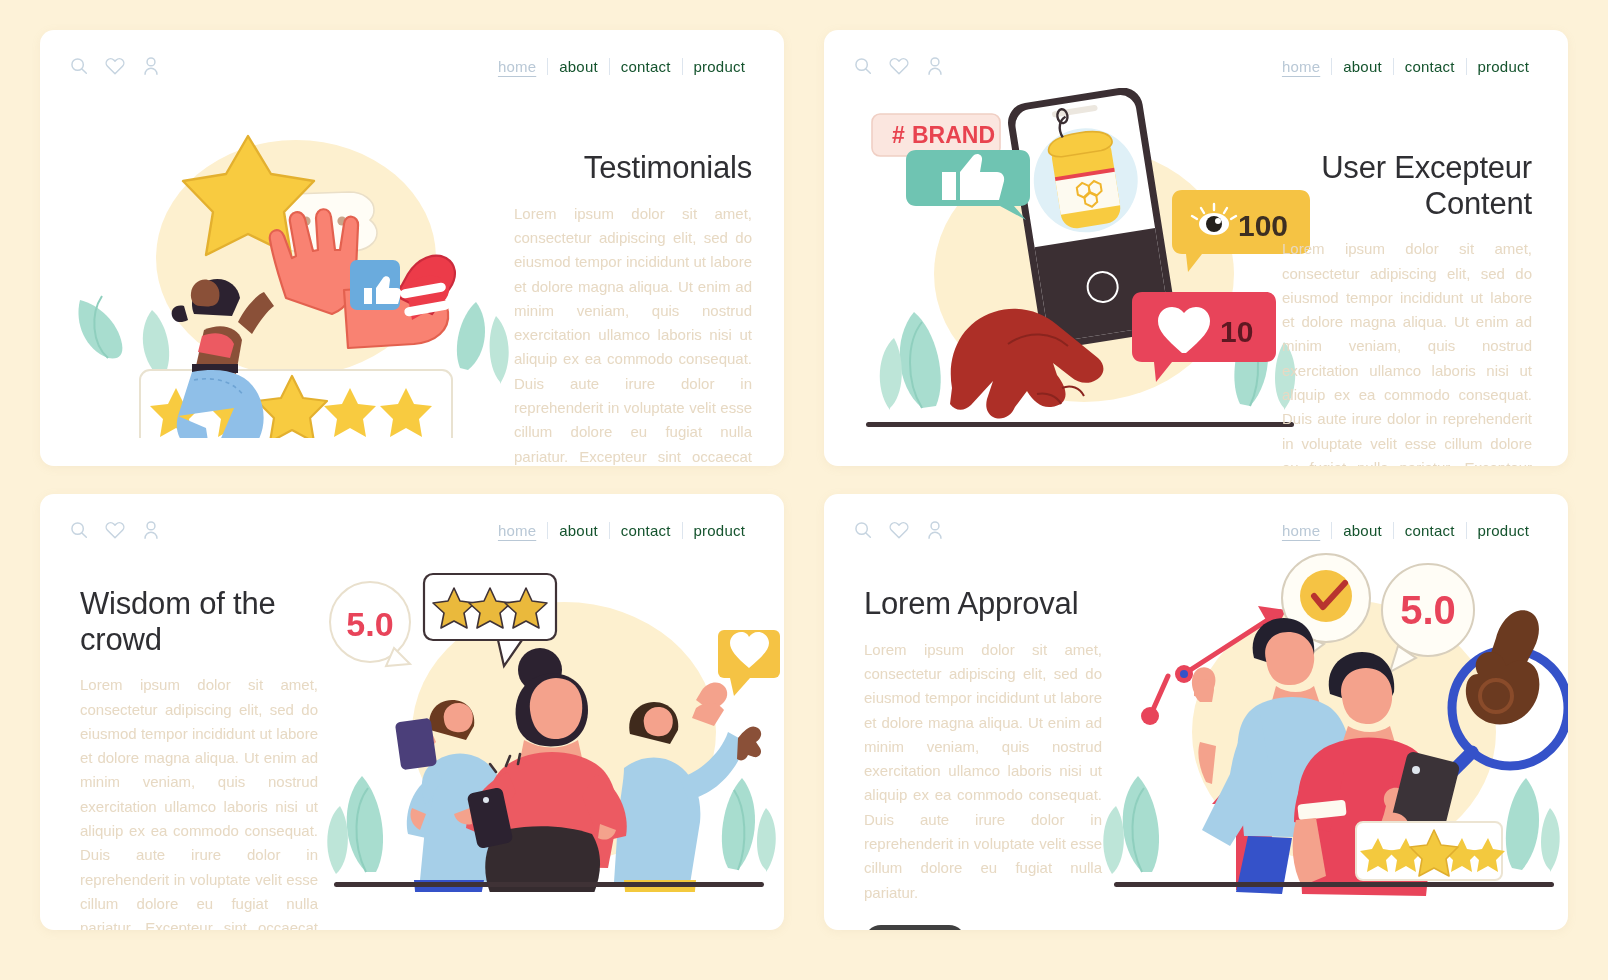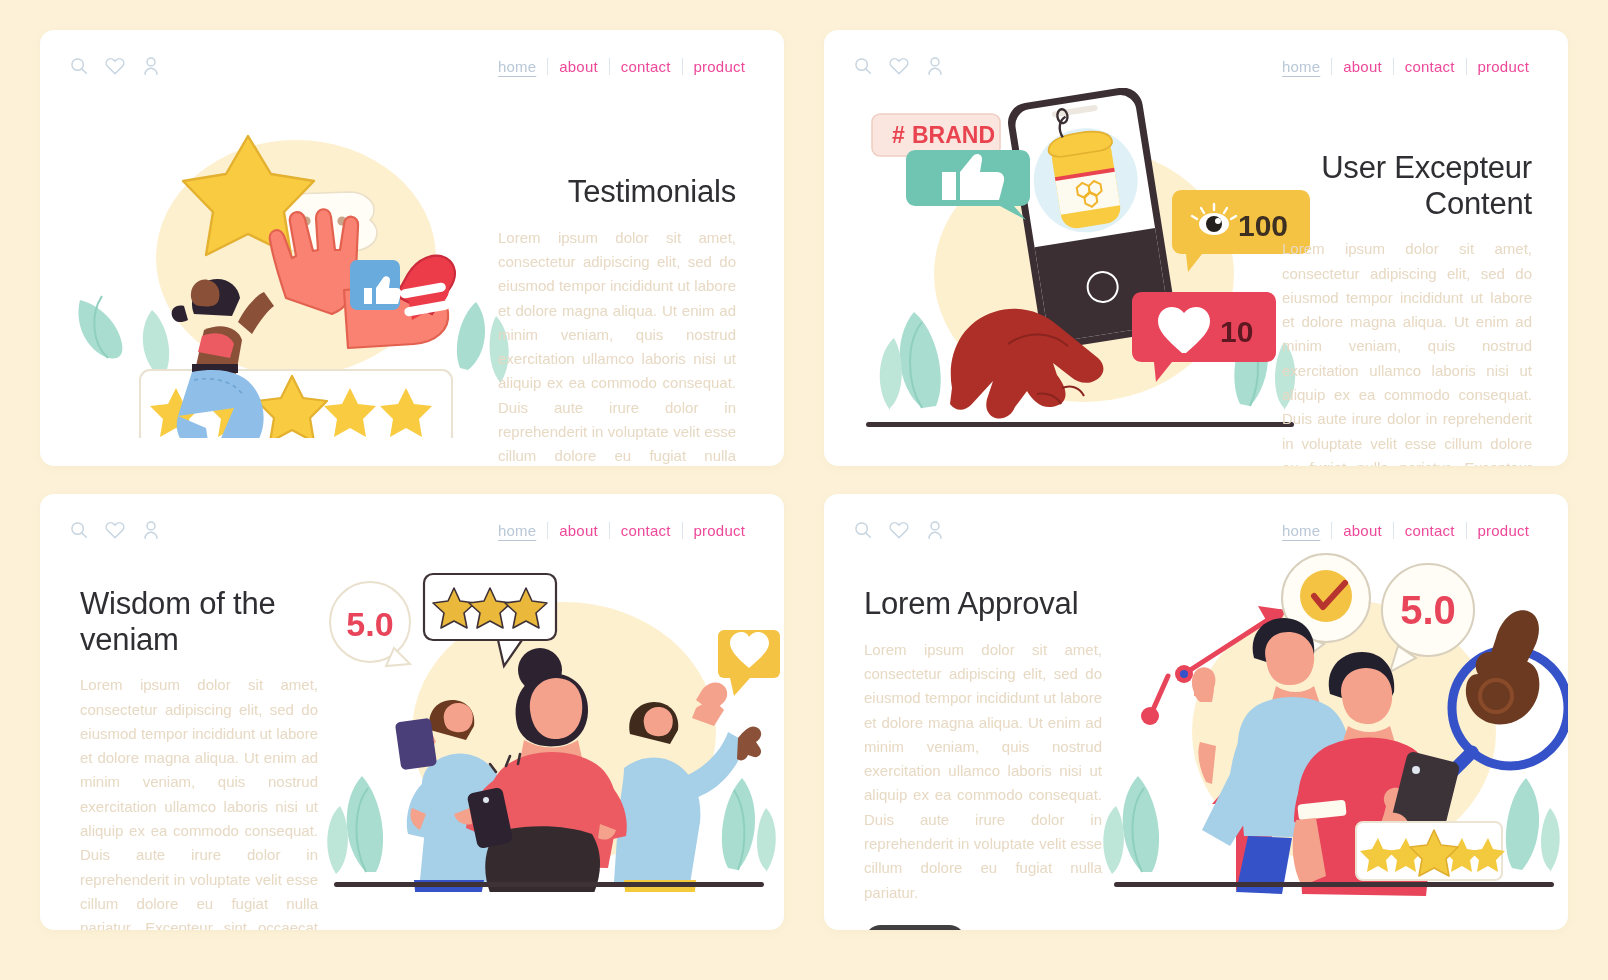--- a/index.html
+++ b/index.html
@@ -30,21 +30,21 @@
   .nav {
     position: absolute; top: 0; left: 0; right: 0; height: 72px;
     display: flex; align-items: center; justify-content: space-between;
     padding: 0 28px;
     z-index: 40;
   }
   .nav-icons { display: flex; align-items: center; gap: 14px; }
   .nav-ico { width: 22px; height: 22px; display: block; }
   .nav-links { display: flex; align-items: center; }
   .nav-link {
-    color: #ec4899; font-size: 15px; letter-spacing: .2px;
+    color: #14532d; font-size: 15px; letter-spacing: .2px;
     padding: 0 11px; text-decoration: none; white-space: nowrap;
   }
   .nav-link.active { color: #b9c8d6; text-decoration: underline; text-underline-offset: 4px; }
   .nav-sep { width: 1px; height: 17px; background: #dde5ee; }
 
   
   .copy { position: absolute; z-index: 30; }
   .copy h1 {
     font-weight: 400; color: #2f2f33; line-height: 1.15;
     font-size: 31px; letter-spacing: -.2px;
@@ -57,21 +57,21 @@
     display: inline-flex; align-items: center; justify-content: center;
     background: #404040; color: #ffffff;
     border: none; border-radius: 20px;
     font-size: 14px; font-family: Liberation Sans, sans-serif;
     padding: 9px 22px; margin-top: 20px; cursor: pointer;
   }
   .art { position: absolute; z-index: 10; }
   .txt-right h1 { text-align: right; }
 
   
-  .c1 .copy { right: 48px; top: 120px; width: 238px; margin-top: 24px; }
+  .c1 .copy { right: 32px; top: 120px; width: 238px; }
   .c1 .art  { left: 8px; top: 78px; width: 470px; height: 330px; }
   .c2 .copy { right: 36px; top: 120px; width: 250px; }
   .c2 .art  { left: 20px; top: 58px; width: 470px; height: 350px; }
   .c3 .copy { left: 40px; top: 92px; width: 238px; }
   .c3 .art  { right: 0px; top: 48px; width: 470px; height: 350px; }
   .c4 .copy { left: 40px; top: 92px; width: 238px; }
   .c4 .art  { right: 0px; top: 32px; width: 470px; height: 370px; }
 
   .btn-right { display: flex; justify-content: flex-end; }
 </style>
@@ -358,21 +358,21 @@
           <line x1="182" y1="230" x2="176" y2="222"></line>
         </g>
 
         <path d="M388 148c6-8 16-10 22-4 5 5 4 13-2 18l-10 8-16-12z" fill="#f4a28c"></path>
         <path d="M382 166c10-8 22-6 28 2l-10 16-22-8z" fill="#f4a28c"></path>
         <rect x="20" y="340" width="430" height="5" rx="2.5" fill="#3f3236"></rect>
       </svg>
     </div>
 
     <div class="copy">
-      <h1>Wisdom of the veniam</h1>
+      <h1>Wisdom of the crowd</h1>
       <p class="lorem">Lorem ipsum dolor sit amet, consectetur adipiscing elit, sed do eiusmod tempor incididunt ut labore et dolore magna aliqua. Ut enim ad minim veniam, quis nostrud exercitation ullamco laboris nisi ut aliquip ex ea commodo consequat. Duis aute irure dolor in reprehenderit in voluptate velit esse cillum dolore eu fugiat nulla pariatur. Excepteur sint occaecat cupidatat non proident, sunt in culpa qui officia deserunt mollit anim id est laborum.</p>
       <button class="btn">see more</button>
     </div>
   </div>
 
   <div class="card c4">
     <div class="nav">
       <div class="nav-icons">
         <span class="nav-ico"><svg viewBox="0 0 24 24" fill="none" stroke="#c6d4e0" stroke-width="1.6">
               <circle cx="10.5" cy="10.5" r="6.2"></circle>

